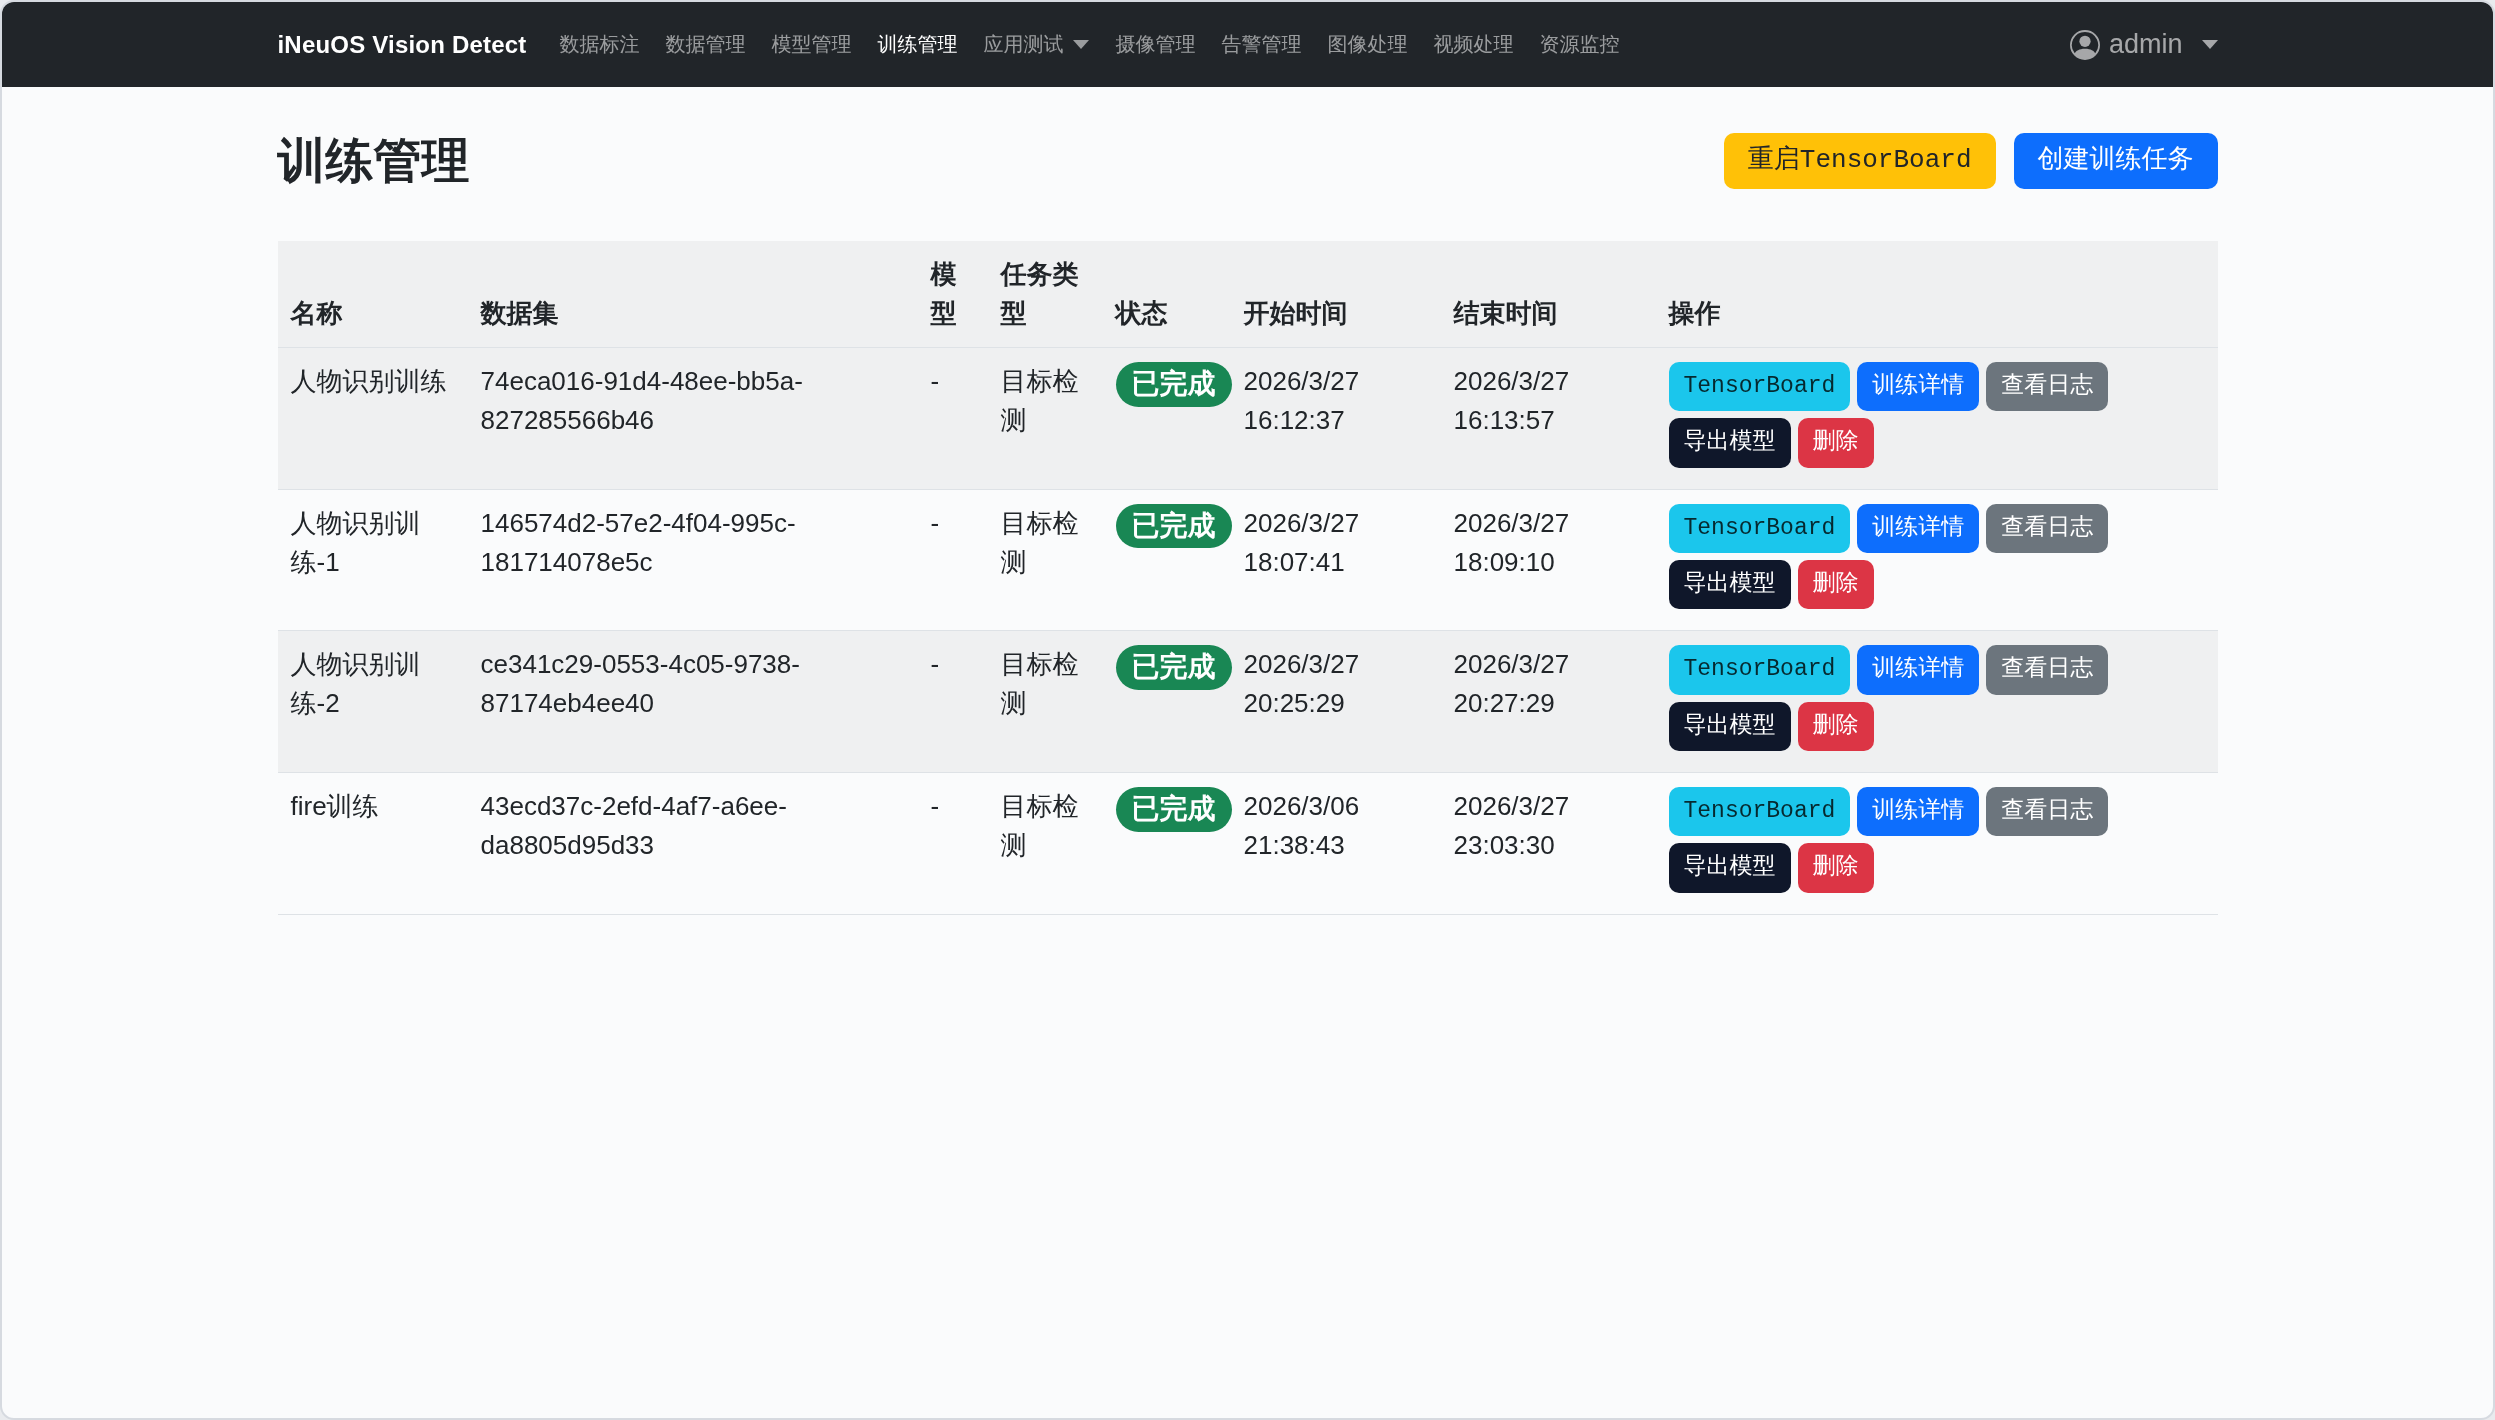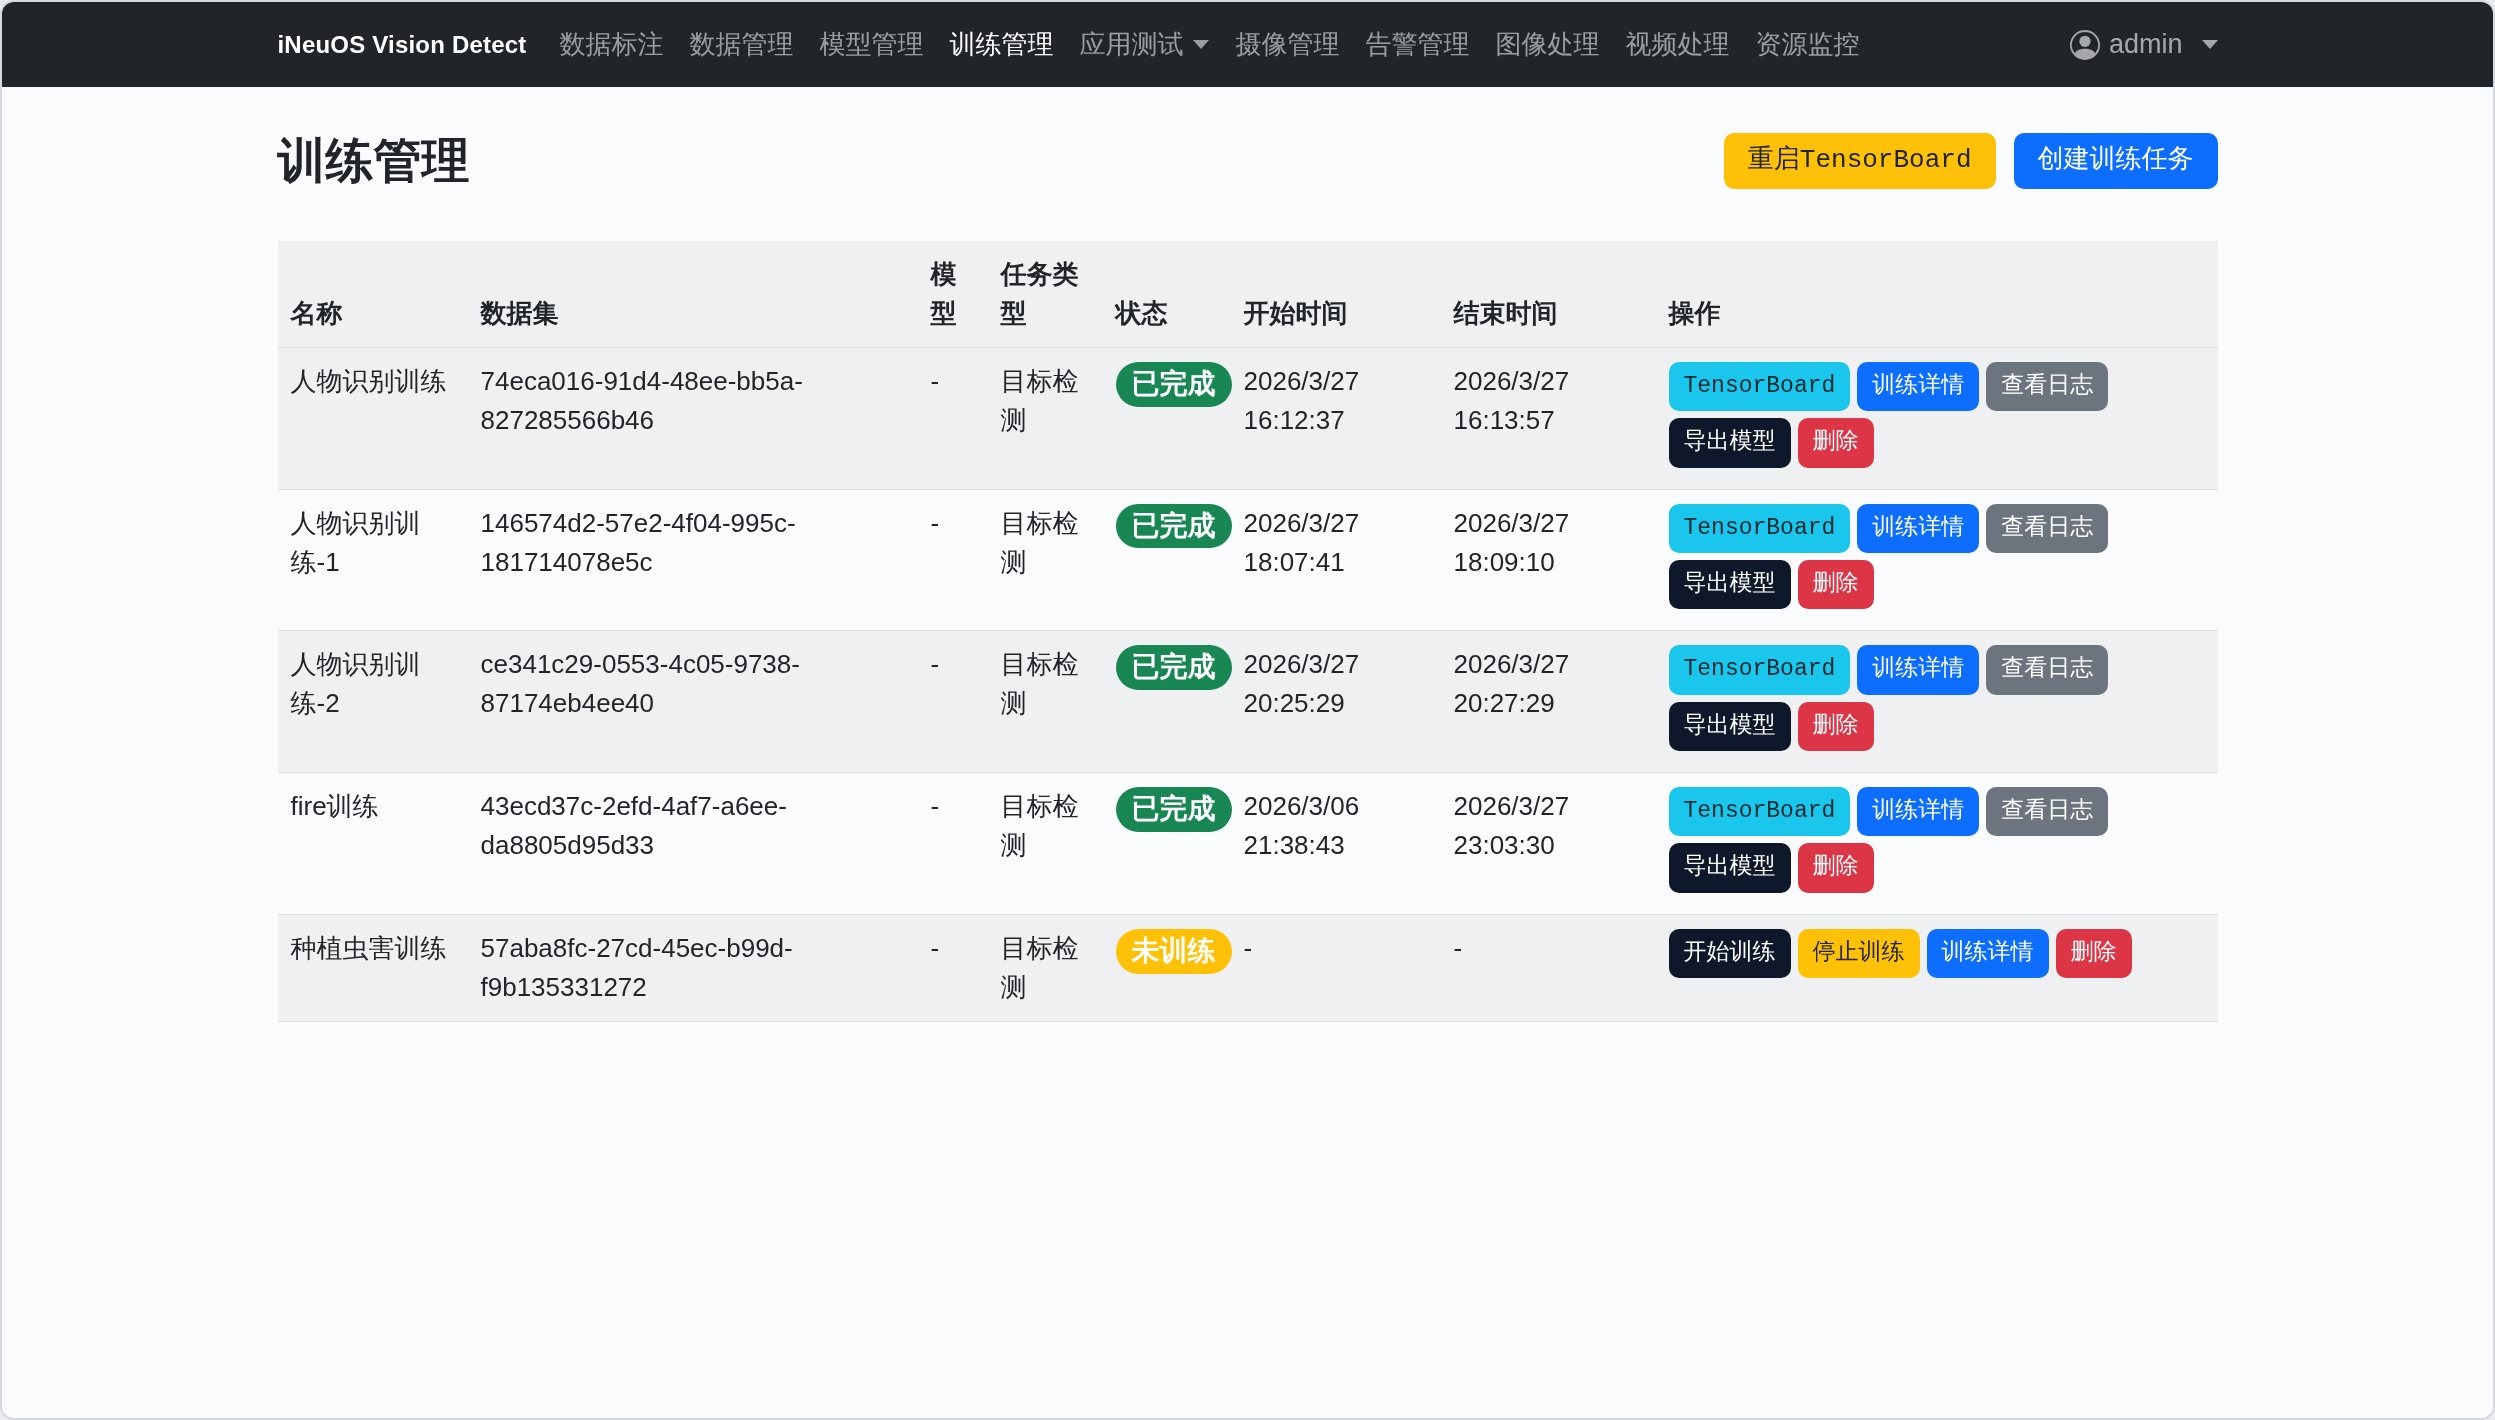--- a/index.html
+++ b/index.html
@@ -6,21 +6,21 @@
   html,body { width:2495px; height:1420px; background:#e9ebee; font-family:"Liberation Sans","DejaVu Sans",sans-serif; }
   .window {
     width:2495px; height:1420px; background:#fafbfc;
     border:2px solid #d6dae0; border-radius:14px; overflow:hidden;
   }
   
   .navbar { background:#212529; height:85px; display:flex; align-items:center; }
   .nav-inner { width:1940px; margin:0 auto; display:flex; align-items:center; }
   .brand { color:#ffffff; font-size:24px; font-weight:700; letter-spacing:.2px; white-space:nowrap; margin-right:20px; cursor:pointer; }
   .nav-menu { list-style:none; display:flex; align-items:center; }
-  .nav-item { color:rgba(255,255,255,.55); font-size:26px; padding:0 13px; display:flex; align-items:center; cursor:pointer; white-space:nowrap;text-align:center; }
+  .nav-item { color:rgba(255,255,255,.55); font-size:20px; padding:0 13px; display:flex; align-items:center; cursor:pointer; white-space:nowrap;text-align:center; }
   .nav-item.active { color:#ffffff; }
   .caret { display:inline-block; width:0; height:0; border-top:9px solid currentColor; border-left:8px solid transparent; border-right:8px solid transparent; margin-left:10px; }
   .nav-user { margin-left:auto; color:rgba(255,255,255,.6); font-size:27px; display:flex; align-items:center; gap:9px; cursor:pointer; }
   .nav-user svg { width:30px; height:30px; }
   
   .content { width:1940px; margin:0 auto; }
   .page-header { margin-top:42px; display:flex; align-items:center; justify-content:space-between; }
   .page-title { font-size:48px; font-weight:700; color:#212529; }
   .header-actions { display:flex; gap:18px; }
   .btn { border:2px solid transparent; border-radius:10px; font-family:Liberation Mono, monospace; cursor:pointer; line-height:1.45; }
@@ -138,27 +138,17 @@
           <tr>
             <td>fire训练</td>
             <td>43ecd37c-2efd-4af7-a6ee-da8805d95d33</td>
             <td>-</td>
             <td>目标检测</td>
             <td><span class="badge badge-success">已完成</span></td>
             <td>2026/3/06 21:38:43</td>
             <td>2026/3/27 23:03:30</td>
             <td><button class="btn btn-sm btn-info">TensorBoard</button><button class="btn btn-sm btn-primary">训练详情</button><button class="btn btn-sm btn-secondary">查看日志</button><button class="btn btn-sm btn-success">导出模型</button><button class="btn btn-sm btn-danger">删除</button></td>
           </tr>
-          <tr>
-            <td>种植虫害训练</td>
-            <td>57aba8fc-27cd-45ec-b99d-f9b135331272</td>
-            <td>-</td>
-            <td>目标检测</td>
-            <td><span class="badge badge-warning">未训练</span></td>
-            <td>-</td>
-            <td>-</td>
-            <td><button class="btn btn-sm btn-success">开始训练</button><button class="btn btn-sm btn-warning">停止训练</button><button class="btn btn-sm btn-primary">训练详情</button><button class="btn btn-sm btn-danger">删除</button></td>
-          </tr>
         </tbody>
     </table>
   </main>
 
 </div>
 
 </body></html>

